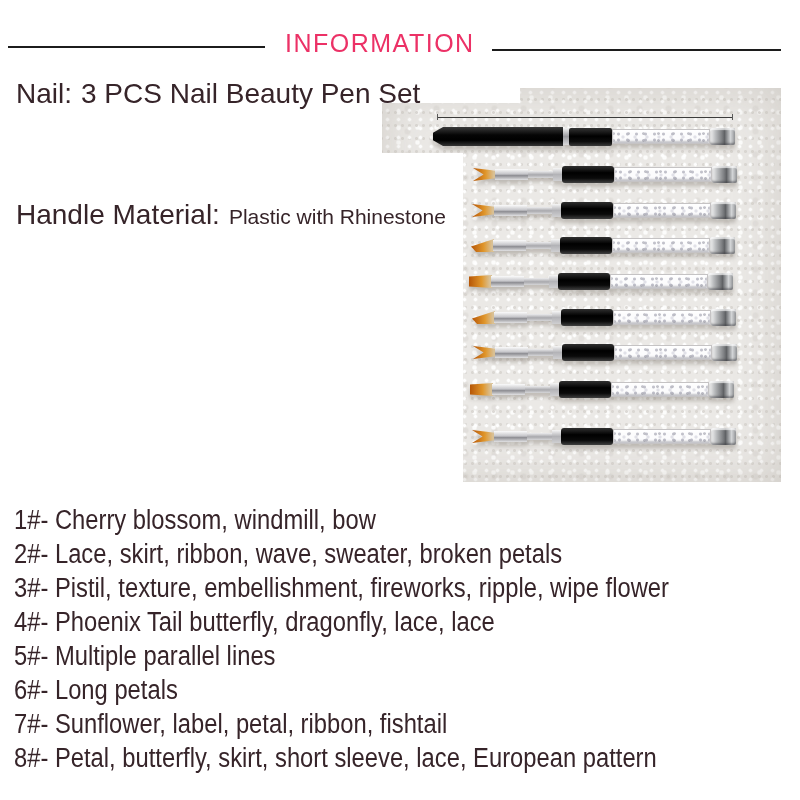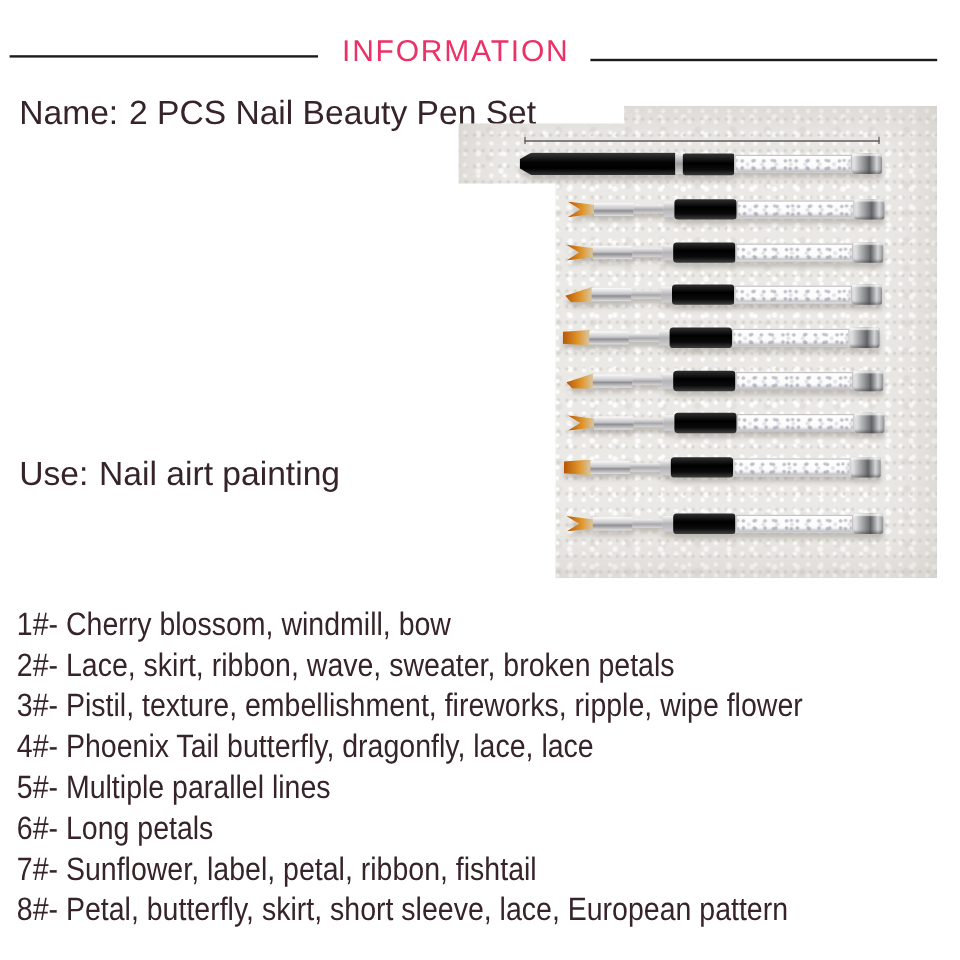--- a/index.html
+++ b/index.html
@@ -95,24 +95,24 @@
 </head>
 <body>
 
 <div id="canvas">
 
   <div class="hline hline-left"></div>
   <div class="title">INFORMATION</div>
   <div class="hline hline-right"></div>
 
   <div class="spec" style="top:78px">
-    <span class="lbl">Name:</span><span class="val">2 PCS Nail Beauty Pen Set</span>
-  </div>
-  <div class="spec" style="top:379px">
-    <span class="lbl">Use:</span><span class="val">Nail airt painting</span>
+    <span class="lbl">Nail:</span><span class="val">3 PCS Nail Beauty Pen Set</span>
+  </div>
+  <div class="spec spec-small" style="top:199px">
+    <span class="lbl">Handle Material:</span><span class="val">Plastic with Rhinestone</span>
   </div>
 
   <div class="photo">
     <div class="measure-line"></div>
 
     <div class="pen capped" style="left:51px;top:39px;width:302px">
       <div class="cap"></div>
       <div class="cap-ring"></div>
       <div class="cap-grip"></div>
       <div class="barrel"></div>

